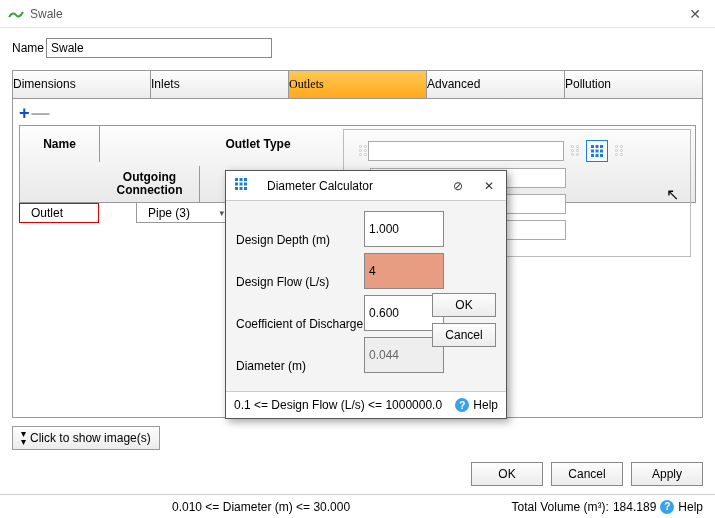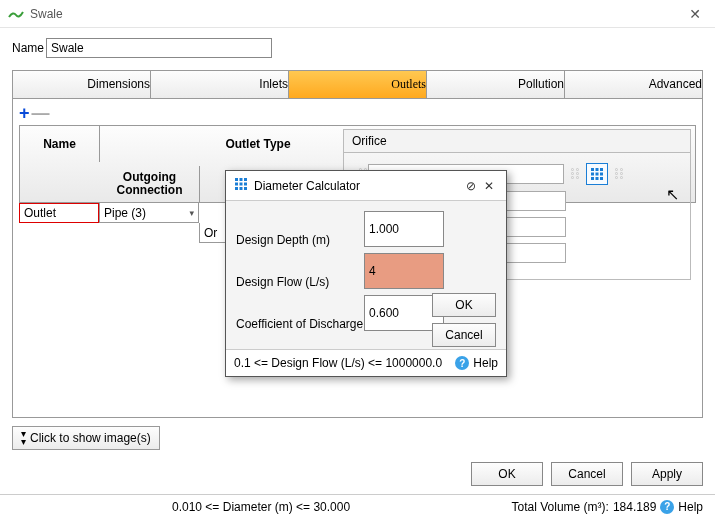--- a/index.html
+++ b/index.html
@@ -28,21 +28,21 @@
   .name-row label { width:34px; }
   .name-row input { width:226px; height:20px; border:1px solid #888; padding:1px 4px; font:inherit; }
   .tabs {
     display:flex;
     margin:6px 12px 0 12px;
     border:1px solid #999;
     border-bottom:none;
   }
   .tab {
     flex:1;
-    text-align:right;
+    text-align:left;
     padding:6px 0;
     border-right:1px solid #999;
     background:linear-gradient(#fdfdfd,#ececec);
     cursor:pointer;
   }
   .tab:last-child { border-right:none; }
   .tab.active { background:linear-gradient(#ffc851,#ffa91f); font-weight:400;font-family:Liberation Serif, serif; }
   .tab-body {
     margin:0 12px;
     border:1px solid #999;
@@ -55,22 +55,22 @@
   .plus { color:#0a4bd8; }
   .minus { color:#aaa; }
   .grid-head {
     display:flex;
     border:1px solid #999;
     background:linear-gradient(#fdfdfd,#e9e9e9);
   }
   .gh { border-right:1px solid #999; padding:4px 6px; text-align:center; font-weight:bold; display:flex; align-items:center; justify-content:center; }
   .gh1{width:80px;height:36px;} .gh2{width:100px;height:36px;flex-direction:column;line-height:13px;margin-top:40px;} .gh3{width:116px;height:36px;border-right:none;}
   .grid-row { display:flex; }
-  .gc { border:1px solid #999; border-top:none; height:20px; display:flex; align-items:center; padding:0 4px; }
-  .gc1{width:80px; border:1px solid #d00; color:#000;} .gc2{width:100px; justify-content:space-between;} .gc3{width:116px;margin-top:20px;}
+  .gc { border:1px solid #999; border-top:none; height:20px; display:flex; align-items:center; padding:0 11px; }
+  .gc1{width:80px; border:1px solid #d00; color:#000;} .gc2{width:100px; justify-content:space-between;margin-left:37px;} .gc3{width:116px;margin-top:20px;}
   .groupbox {
     position:absolute; left:330px; top:30px; width:348px;
     border:1px solid #bbb; padding:0;
   }
   .groupbox .legend { padding:4px 8px; border-bottom:1px solid #bbb; background:#f3f3f3; }
   .groupbox .body { padding:10px 8px; }
   .row-ctrl { display:flex; align-items:center; margin-bottom:6px; }
   .row-ctrl .hidden-input { width:196px; height:20px; border:1px solid #aaa; background:#fff; }
   .calc-btn {
     width:22px; height:22px; border:1.5px solid #1a7ed6; margin-left:6px;
@@ -102,21 +102,21 @@
     display:inline-flex; align-items:center; justify-content:center;
   }
   
   .dialog {
     position:absolute; left:225px; top:170px; width:282px;
     border:1px solid #555; background:#f4f4f4;
     box-shadow:3px 3px 8px rgba(0,0,0,.35);
   }
   .dlg-title {
     display:flex; align-items:center; padding:6px 8px;
-    border-bottom:1px solid #ccc; background:#fff;
+    border-bottom:1px solid #ccc; background:#fff;gap:13px;
   }
   .dlg-title .t { flex:1; }
   .dlg-title .pin, .dlg-title .x { padding:0 4px; color:#333; }
   .dlg-body { padding:10px 10px 6px 10px; }
   .dlg-row { display:flex; align-items:flex-end; margin-bottom:6px; }
   .dlg-row label { width:128px; }
   .dlg-row input {
     width:80px; height:19px; border:1px solid #888;
     font:inherit; padding:17px 4px; background:#fff;
   }
@@ -151,22 +151,22 @@
 
 <div class="name-row">
   <label>Name</label>
   <input type="text" value="Swale" style="">
 </div>
 
 <div class="tabs">
   <div class="tab">Dimensions</div>
   <div class="tab">Inlets</div>
   <div class="tab active">Outlets</div>
+  <div class="tab">Advanced</div>
   <div class="tab">Pollution</div>
-  <div class="tab">Advanced</div>
 </div>
 
 <div class="tab-body">
   <div class="plus-minus">
     <span class="plus">+</span>
     <span class="minus">—</span>
   </div>
 
   <div class="grid-head">
     <div class="gh gh1">Name</div>
@@ -178,21 +178,20 @@
   <div class="grid-row">
     <div class="gc gc1">Outlet</div>
     <div class="gc gc2">
       <span>Pipe (3)</span>
       <span style="font-size:9px;color:#555;">▾</span>
     </div>
     <div class="gc gc3">Or</div>
   </div>
 
   <div class="groupbox">
-    <div class="legend">Orifice</div>
     <div class="body">
       <div class="row-ctrl">
         <span class="dots">∘∘<br>∘∘<br>∘∘</span>
         <div class="hidden-input"></div>
         <span class="dots">∘∘<br>∘∘<br>∘∘</span>
         <div class="calc-btn">
           <svg class="icon-grid" width="14" height="14" viewBox="0 0 14 14">
             <rect x="1" y="1" width="3" height="3"></rect>
               <rect x="5.5" y="1" width="3" height="3"></rect>
               <rect x="10" y="1" width="3" height="3"></rect>
@@ -244,20 +243,24 @@
       <input value="1.000" style="">
     </div>
     <div class="dlg-row">
       <label>Design Flow (L/s)</label>
       <input class="err" value="4" style="">
     </div>
     <div class="dlg-row">
       <label>Coefficient of Discharge</label>
       <input value="0.600" style="">
     </div>
+    <div class="dlg-row">
+      <label>Diameter (m)</label>
+      <input class="ro" readonly="" value="0.044" style="">
+    </div>
     <div class="dlg-btns">
       <div class="btn">OK</div>
       <div class="btn">Cancel</div>
     </div>
   </div>
   <div class="dlg-foot">
     <span>0.1 &lt;= Design Flow (L/s) &lt;= 1000000.0</span>
     <span style="display:flex;align-items:center;gap:4px;">
       <span class="help-icon">?</span>
       <span>Help</span>

